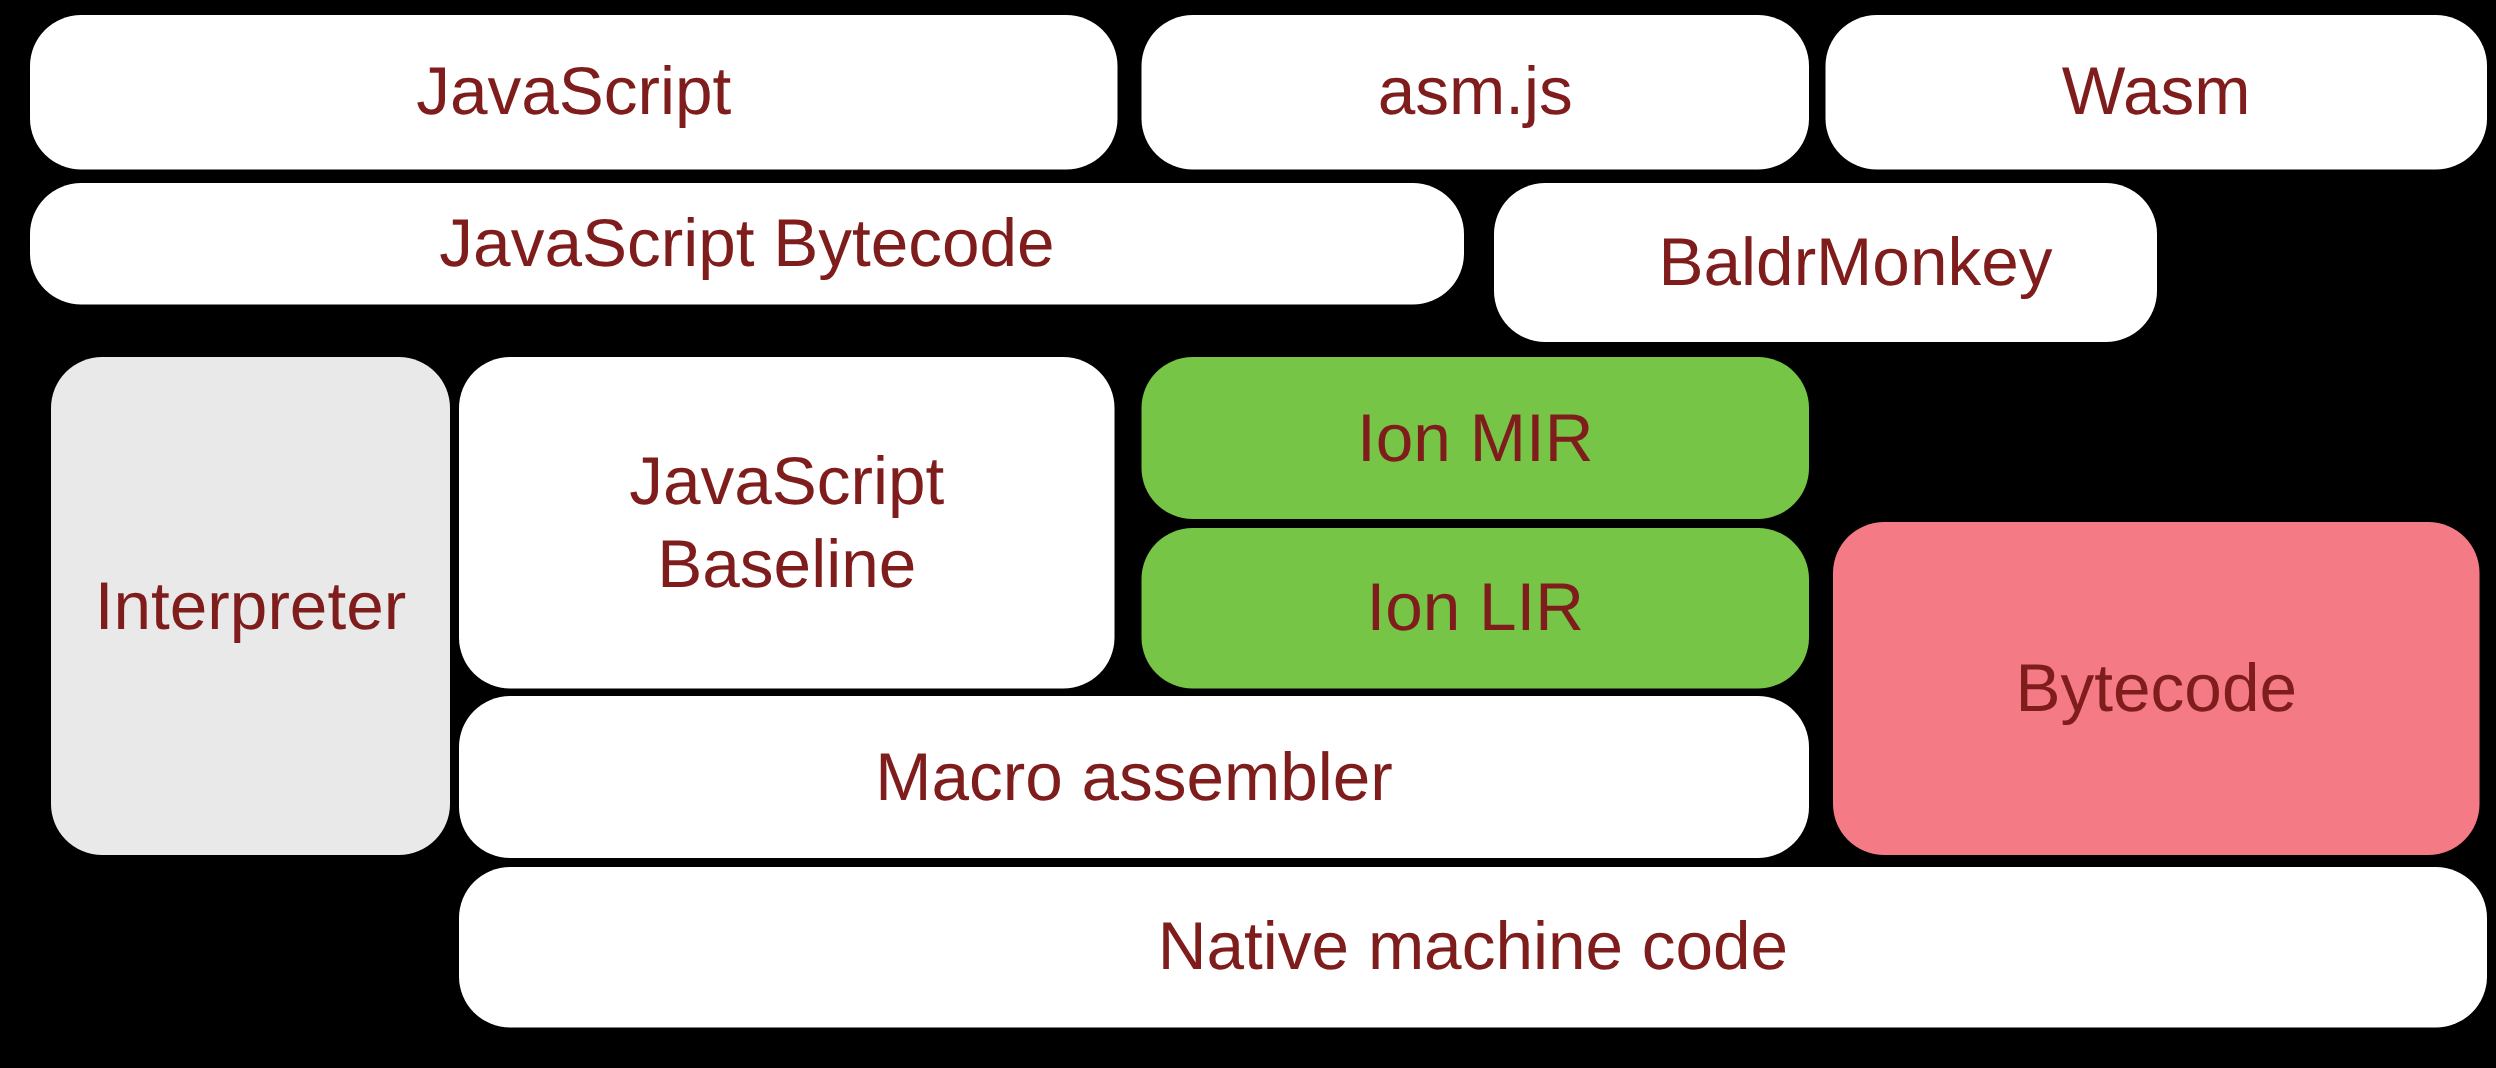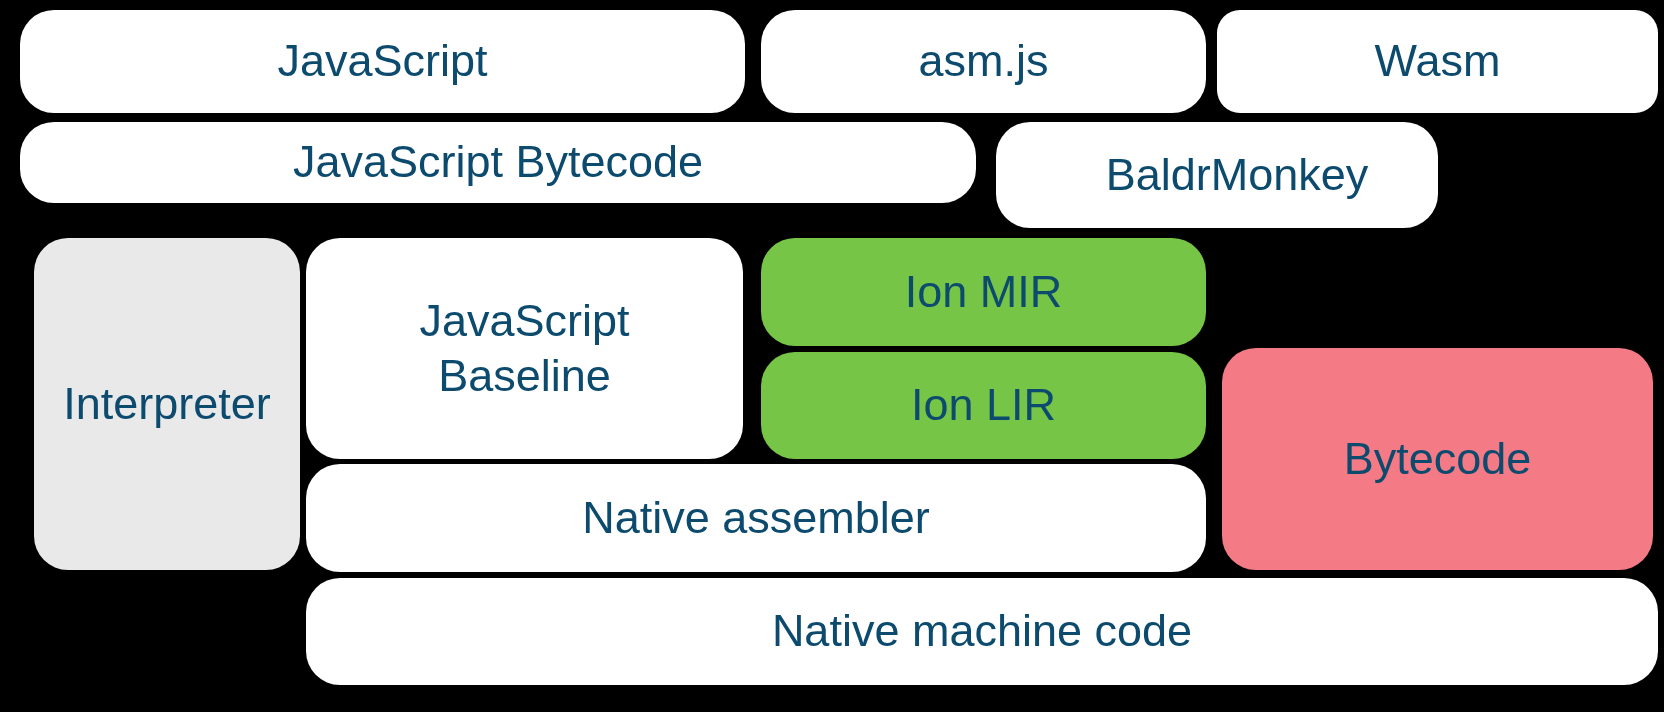--- a/index.html
+++ b/index.html
@@ -17,30 +17,30 @@
   }
   .box {
     position: absolute;
     border-radius: 34px;
     display: flex;
     align-items: center;
     justify-content: center;
     box-sizing: border-box;
   }
   .box .label {
-    color: #0c4a6e;
+    color: #7f1d1d;
     font-size: 45px;
     line-height: 1.22;
     text-align: center;
     white-space: pre-line;
   }
   
   .b-javascript        { left: 20px;   top: 10px;  width: 725px;  height: 103px; }
   .b-asmjs             { left: 761px;  top: 10px;  width: 445px;  height: 103px; }
-  .b-wasm              { left: 1217px; top: 10px;  width: 441px;  height: 103px; border-radius: 23px; }
+  .b-wasm              { left: 1217px; top: 10px;  width: 441px;  height: 103px; }
   .b-js-bytecode       { left: 20px;   top: 122px; width: 956px;  height: 81px; }
   .b-baldrmonkey       { left: 996px;  top: 122px; width: 442px;  height: 106px; padding-left: 40px; }
   .b-interpreter       { left: 20px;   top: 238px; width: 266px;  height: 332px; margin-left: 14px; }
   .b-js-baseline       { left: 306px;  top: 238px; width: 437px;  height: 221px; }
   .b-ion-mir           { left: 761px;  top: 238px; width: 445px;  height: 108px; }
   .b-ion-lir           { left: 761px;  top: 352px; width: 445px;  height: 107px; }
   .b-cranelift         { left: 1222px; top: 348px; width: 431px;  height: 222px; }
   .b-macro-assembler   { left: 306px;  top: 464px; width: 900px;  height: 108px; }
   .b-native-machine    { left: 306px;  top: 578px; width: 1352px; height: 107px; }
 </style>
@@ -84,20 +84,20 @@
 
   <div class="box b-ion-lir" style="background: rgb(118, 197, 70);">
     <span class="label">Ion LIR</span>
   </div>
 
   <div class="box b-cranelift" style="background: rgb(244, 122, 133);">
     <span class="label">Bytecode</span>
   </div>
 
   <div class="box b-macro-assembler" style="background: rgb(255, 255, 255);">
-    <span class="label">Native assembler</span>
+    <span class="label">Macro assembler</span>
   </div>
 
   <div class="box b-native-machine" style="background: rgb(255, 255, 255);">
     <span class="label">Native machine code</span>
   </div>
 
 </div>
 
 </body></html>

